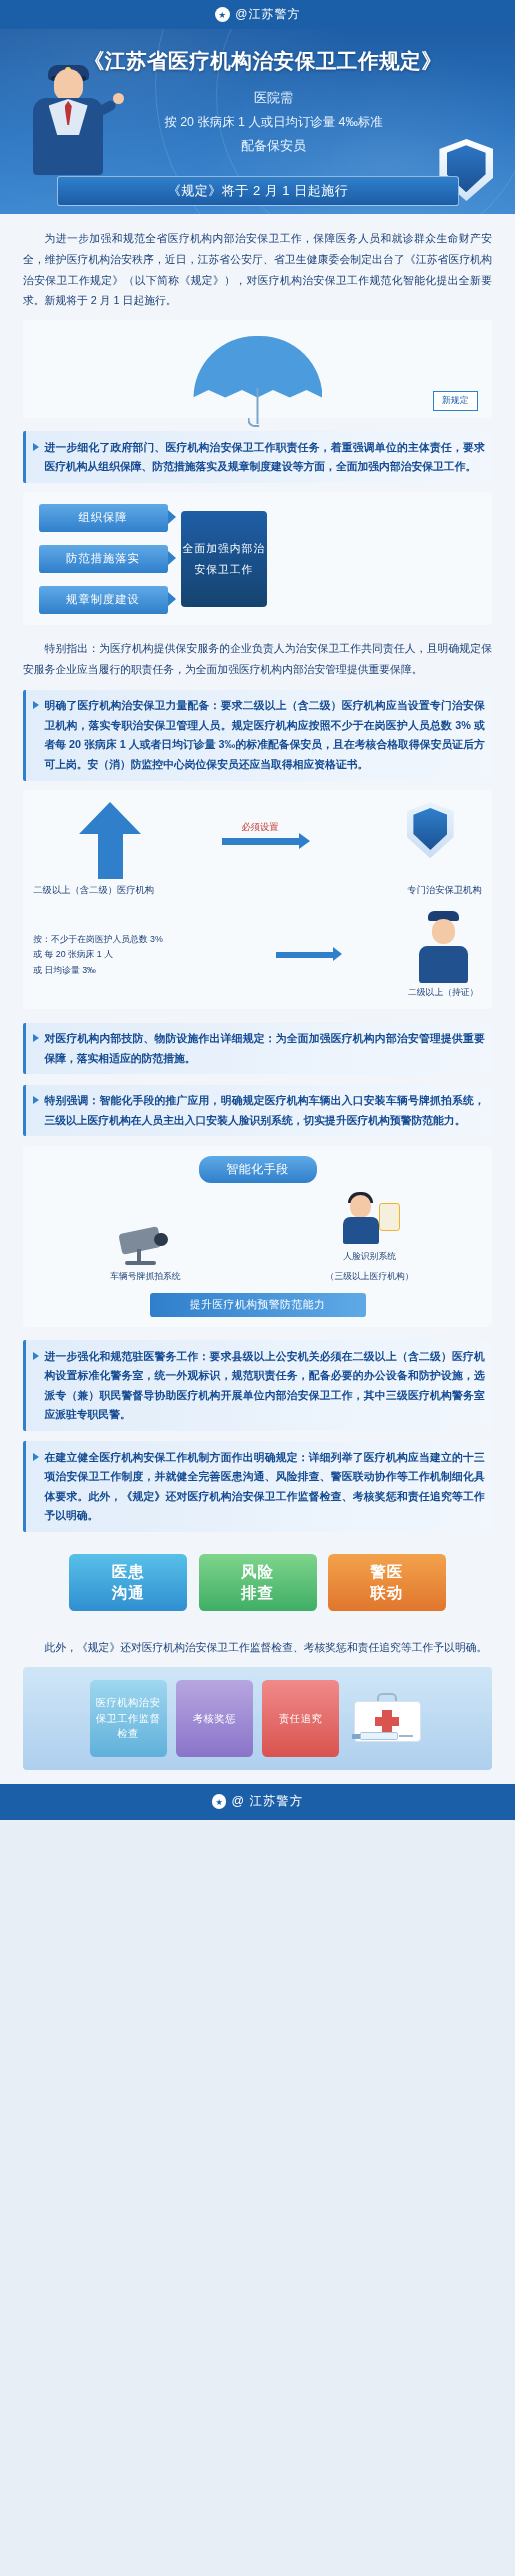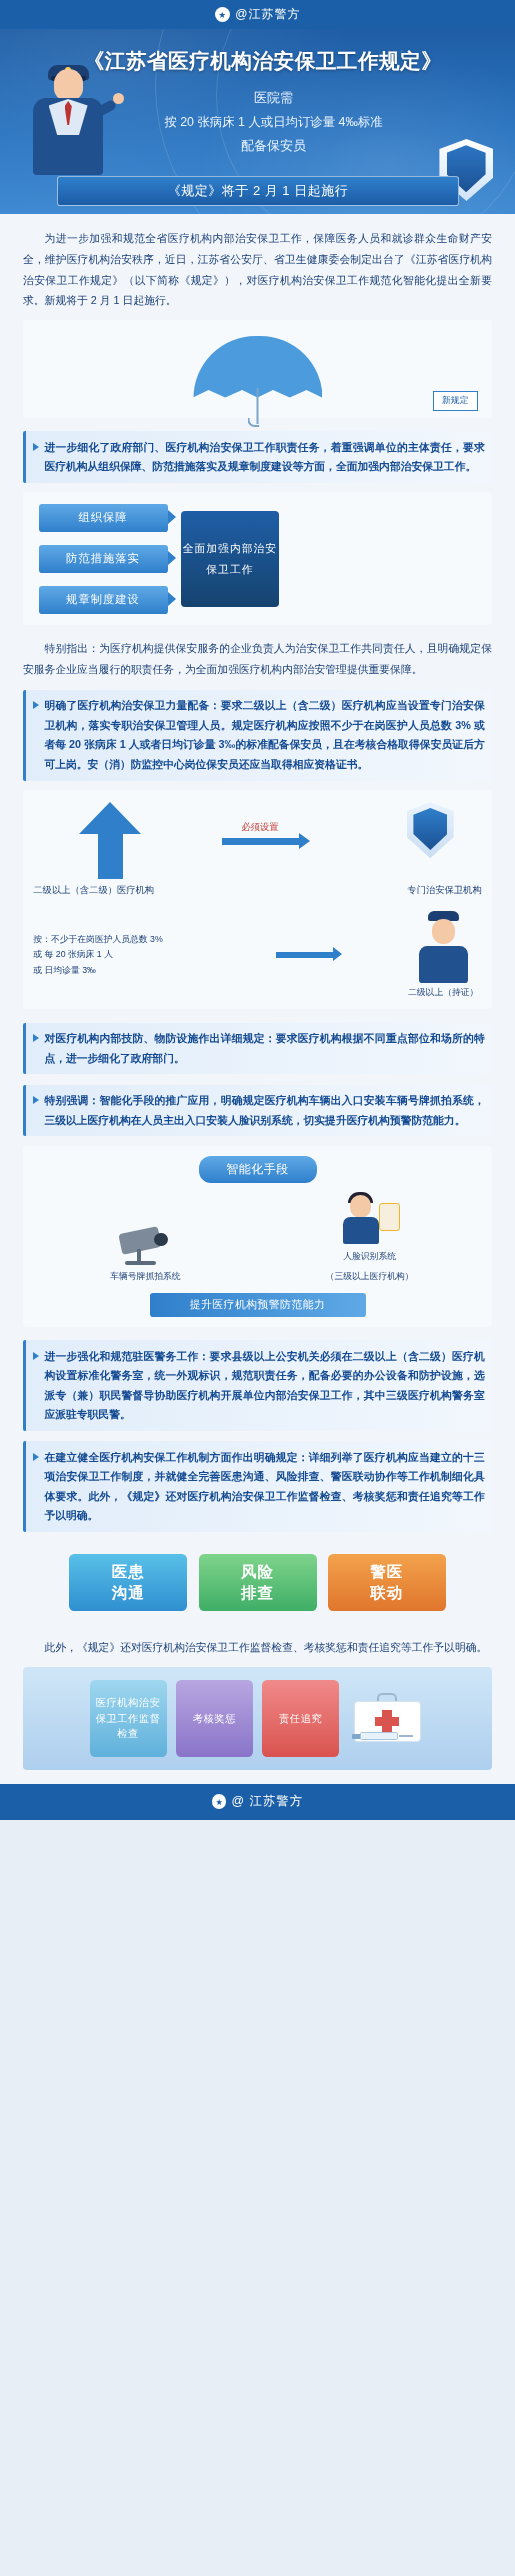--- a/index.html
+++ b/index.html
@@ -191,21 +191,21 @@
     position: relative;
   }
   .bluebox:after {
     content: ""; position: absolute; right: -8.2px; top: 6.7px;
     width: 0; height: 0;
     border-left: 8.2px solid #2f7fcb;
     border-top: 7.2px solid transparent;
     border-bottom: 7.2px solid transparent;
   }
   .darkbox {
-    width: 98px; height: 96px;
+    width: 86px; height: 96px;
     background: linear-gradient(180deg,#1f5ea6,#15436f);
     border-radius: 4.1px;
     color: #ffffff; font-size: 10.8px; line-height: 20.6px;
     display: flex; align-items: center; justify-content: center;
     text-align: center; letter-spacing: 1px;
   }
 
   
   .fig-people { background: #f7fafd; border-radius: 4.1px; padding: 12.4px 10.3px 10.3px 10.3px; }
   .fp-row1 { display: flex; align-items: flex-start; justify-content: space-between; }
@@ -440,21 +440,21 @@
           <div class="g-cap"></div>
           <div class="g-head"></div>
           <div class="g-body"></div>
           <div class="g-lab">二级以上（持证）</div>
         </div>
       </div>
     </div>
 
     <div class="section-head">
       <div class="tri"></div>
-      <div class="sh-text">对医疗机构内部技防、物防设施作出详细规定：要求医疗机构根据不同重点部位和场所的特点，进一步细化了政府部门。</div>
+      <div class="sh-text">对医疗机构内部技防、物防设施作出详细规定：为全面加强医疗机构内部治安管理提供重要保障，落实相适应的防范措施。</div>
     </div>
 
     <div class="section-head">
       <div class="tri"></div>
       <div class="sh-text">特别强调：智能化手段的推广应用，明确规定医疗机构车辆出入口安装车辆号牌抓拍系统，三级以上医疗机构在人员主出入口安装人脸识别系统，切实提升医疗机构预警防范能力。</div>
     </div>
 
     <div class="fig fig-smart">
       <div class="smart-title">智能化手段</div>
       <div class="smart-row">

